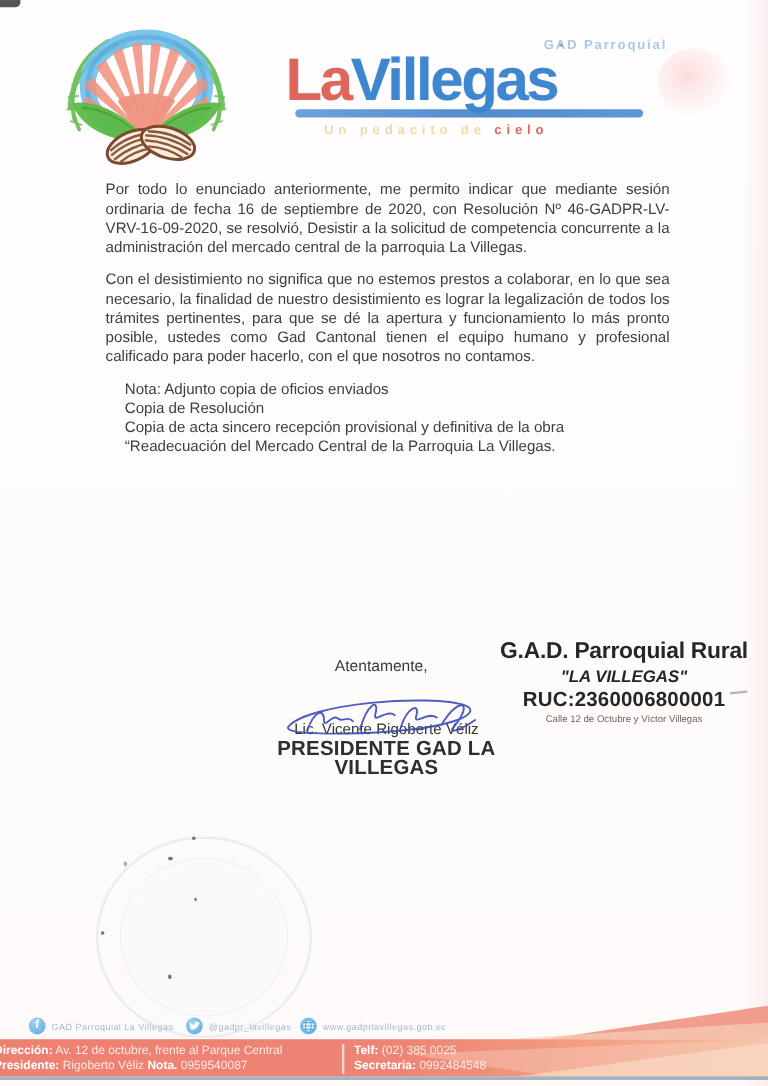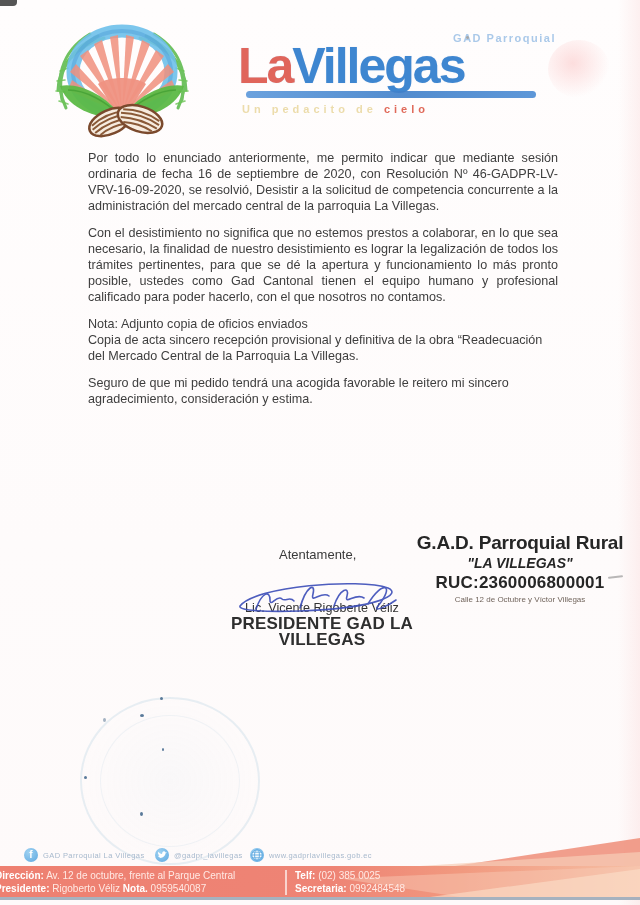--- a/index.html
+++ b/index.html
@@ -15,31 +15,31 @@
   .logo{position:absolute;left:38px;top:12px;width:168px;height:128px;}
   .wordmark{position:absolute;left:238px;top:26px;width:330px;}
   .brand-small{position:absolute;right:12px;top:6px;font-size:11px;letter-spacing:1.5px;
     color:#9cc0e6;font-weight:bold;opacity:.85;}
   .brand-big{margin-top:16px;font-size:50px;font-weight:bold;letter-spacing:-2px;line-height:48px;
     text-shadow:0 0 1px rgba(120,160,210,.35);}
   .brand-la{color:#e0655b;}
   .brand-rest{color:#3e86d0;}
   .brand-underline{margin-top:1px;margin-left:8px;height:7px;width:290px;border-radius:4px;
     background:linear-gradient(90deg,#5a97da,#3f7fc9 55%,#4c8cd4);opacity:.9;}
-  .brand-tagline{margin-top:5px;margin-left:4px;font-size:11px;font-weight:bold;letter-spacing:4px;
+  .brand-tagline{margin-top:5px;margin-left:32px;font-size:11px;font-weight:bold;letter-spacing:4px;
     color:#ecdcab;}
   .brand-tagline .accent{color:#e06a5a;}
   .pink-blob{position:absolute;left:548px;top:40px;width:62px;height:58px;border-radius:50%;
     background:radial-gradient(ellipse at 40% 40%, rgba(250,190,190,.5), rgba(250,190,190,0) 70%);}
   
   .content{position:absolute;left:88px;top:150px;width:470px;color:#3e3e3e;
     font-size:12.6px;line-height:16px;}
   .content p{margin:0 0 11px 0;text-align:justify;}
   .content p.no-just{text-align:left;}
-  .nota{margin:0 0 11px 0;}
+  .nota{margin:0 0 11px 16px;}
   .nota div{text-align:left;}
   
   .closing{position:absolute;left:279px;top:547px;font-size:13px;color:#3a3a3a;}
   .stamp{position:absolute;left:410px;top:532px;width:220px;text-align:center;color:#262626;}
   .stamp .l1{font-size:19px;font-weight:bold;letter-spacing:-0.2px;}
   .stamp .l2{font-size:14px;font-weight:bold;font-style:italic;margin-top:1px;}
   .stamp .l3{font-size:17px;font-weight:bold;margin-top:2px;letter-spacing:0.2px;}
   .stamp .l4{font-size:8px;font-weight:normal;color:#57493f;opacity:.85;margin-top:2px;}
   .sig-svg{position:absolute;left:230px;top:576px;z-index:2;}
   .sig-block{position:absolute;left:222px;top:601px;width:200px;text-align:center;}
@@ -145,23 +145,23 @@
     <div class="brand-tagline"><span>Un pedacito de </span><span class="accent">cielo</span></div>
   </div>
   <div class="pink-blob"></div>
 </div>
 
 <div class="content">
   <p>Por todo lo enunciado anteriormente, me permito indicar que mediante sesión ordinaria de fecha 16 de septiembre de 2020,  con Resolución Nº 46-GADPR-LV-VRV-16-09-2020, se resolvió, Desistir a la solicitud de competencia concurrente a la administración del mercado central de la parroquia La Villegas.</p>
   <p>Con el desistimiento no significa que no estemos prestos a colaborar, en lo que sea necesario,  la finalidad de nuestro desistimiento es lograr  la legalización de todos los trámites pertinentes, para que se dé la apertura y funcionamiento lo más pronto posible, ustedes como Gad Cantonal tienen el equipo humano y profesional  calificado para poder hacerlo, con el que nosotros no contamos.</p>
   <div class="nota">
     <div>Nota: Adjunto copia de oficios enviados</div>
+    <div>Copia de Resolución</div>
     <div>Copia de acta sincero recepción provisional y  definitiva de la obra “Readecuación del Mercado Central de la Parroquia La Villegas.</div>
   </div>
-  <p class="no-just">Seguro  de que mi  pedido  tendrá una acogida favorable le reitero mi sincero agradecimiento, consideración y estima.</p>
 </div>
 
 <div class="closing">Atentamente,</div>
 
 <div class="stamp">
   <div class="l1">G.A.D. Parroquial Rural</div>
   <div class="l2">"LA VILLEGAS"</div>
   <div class="l3">RUC:2360006800001</div>
   <div class="l4">Calle 12 de Octubre y Víctor Villegas</div>
 </div>

